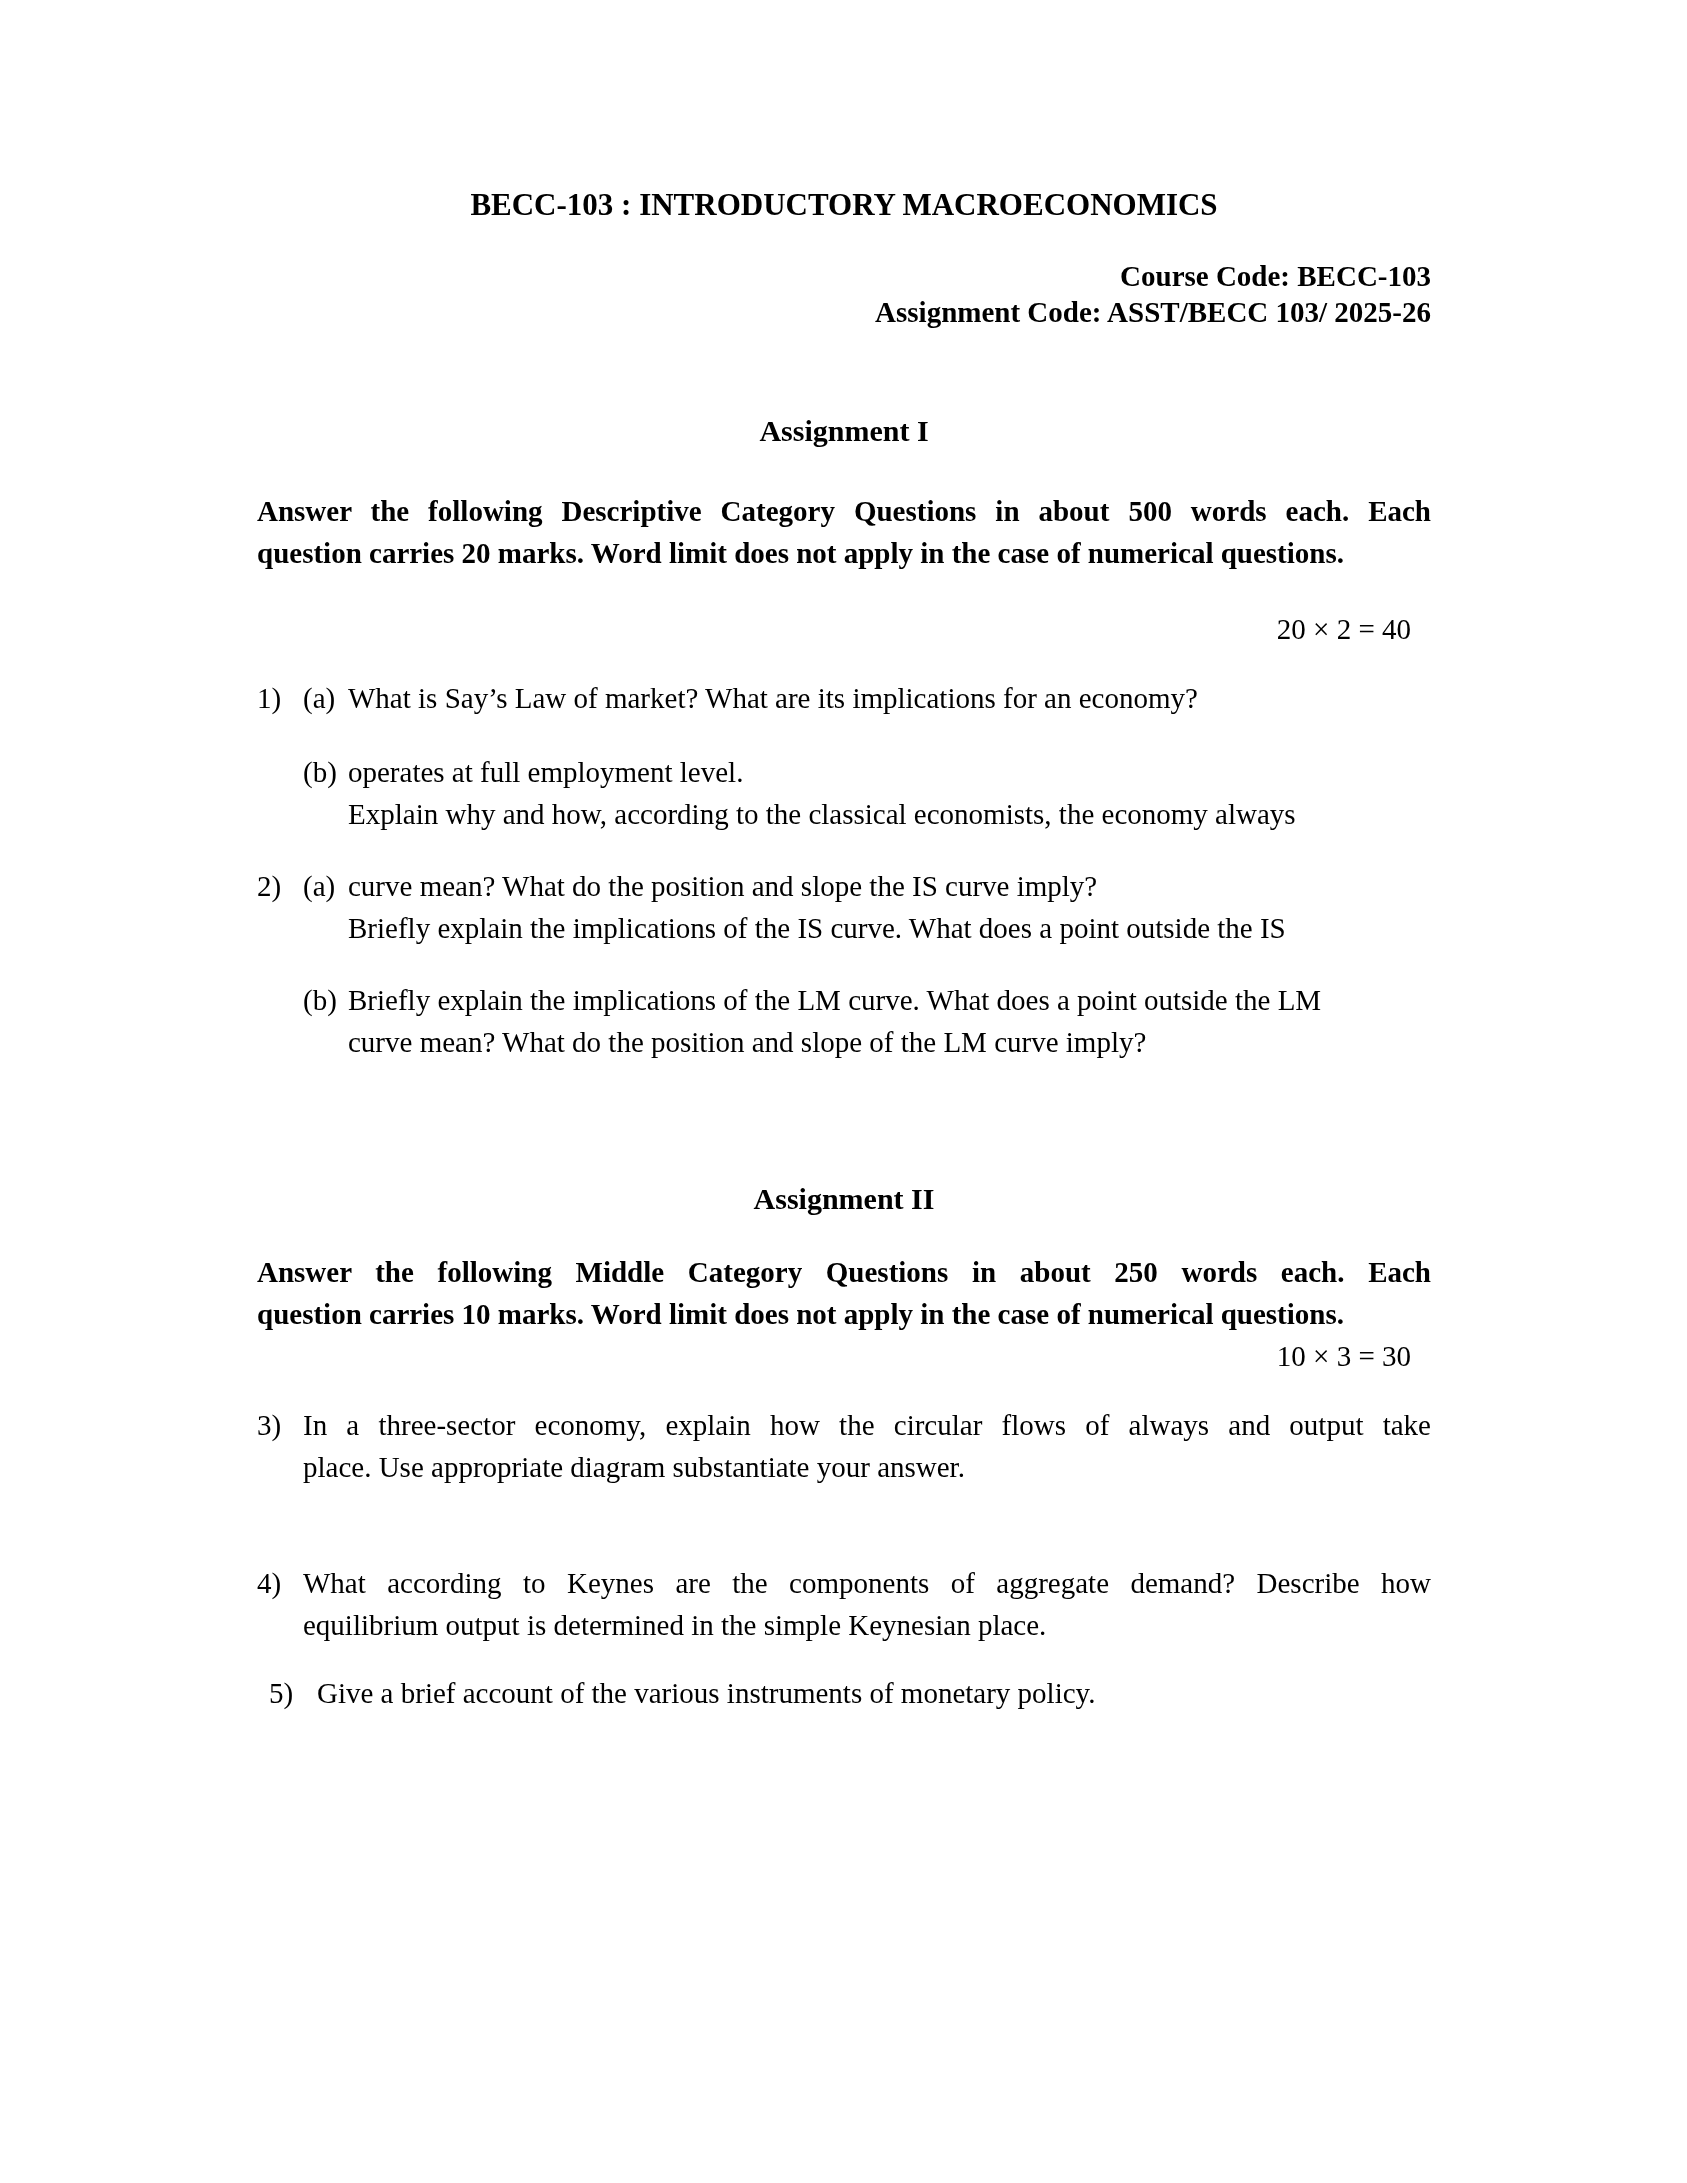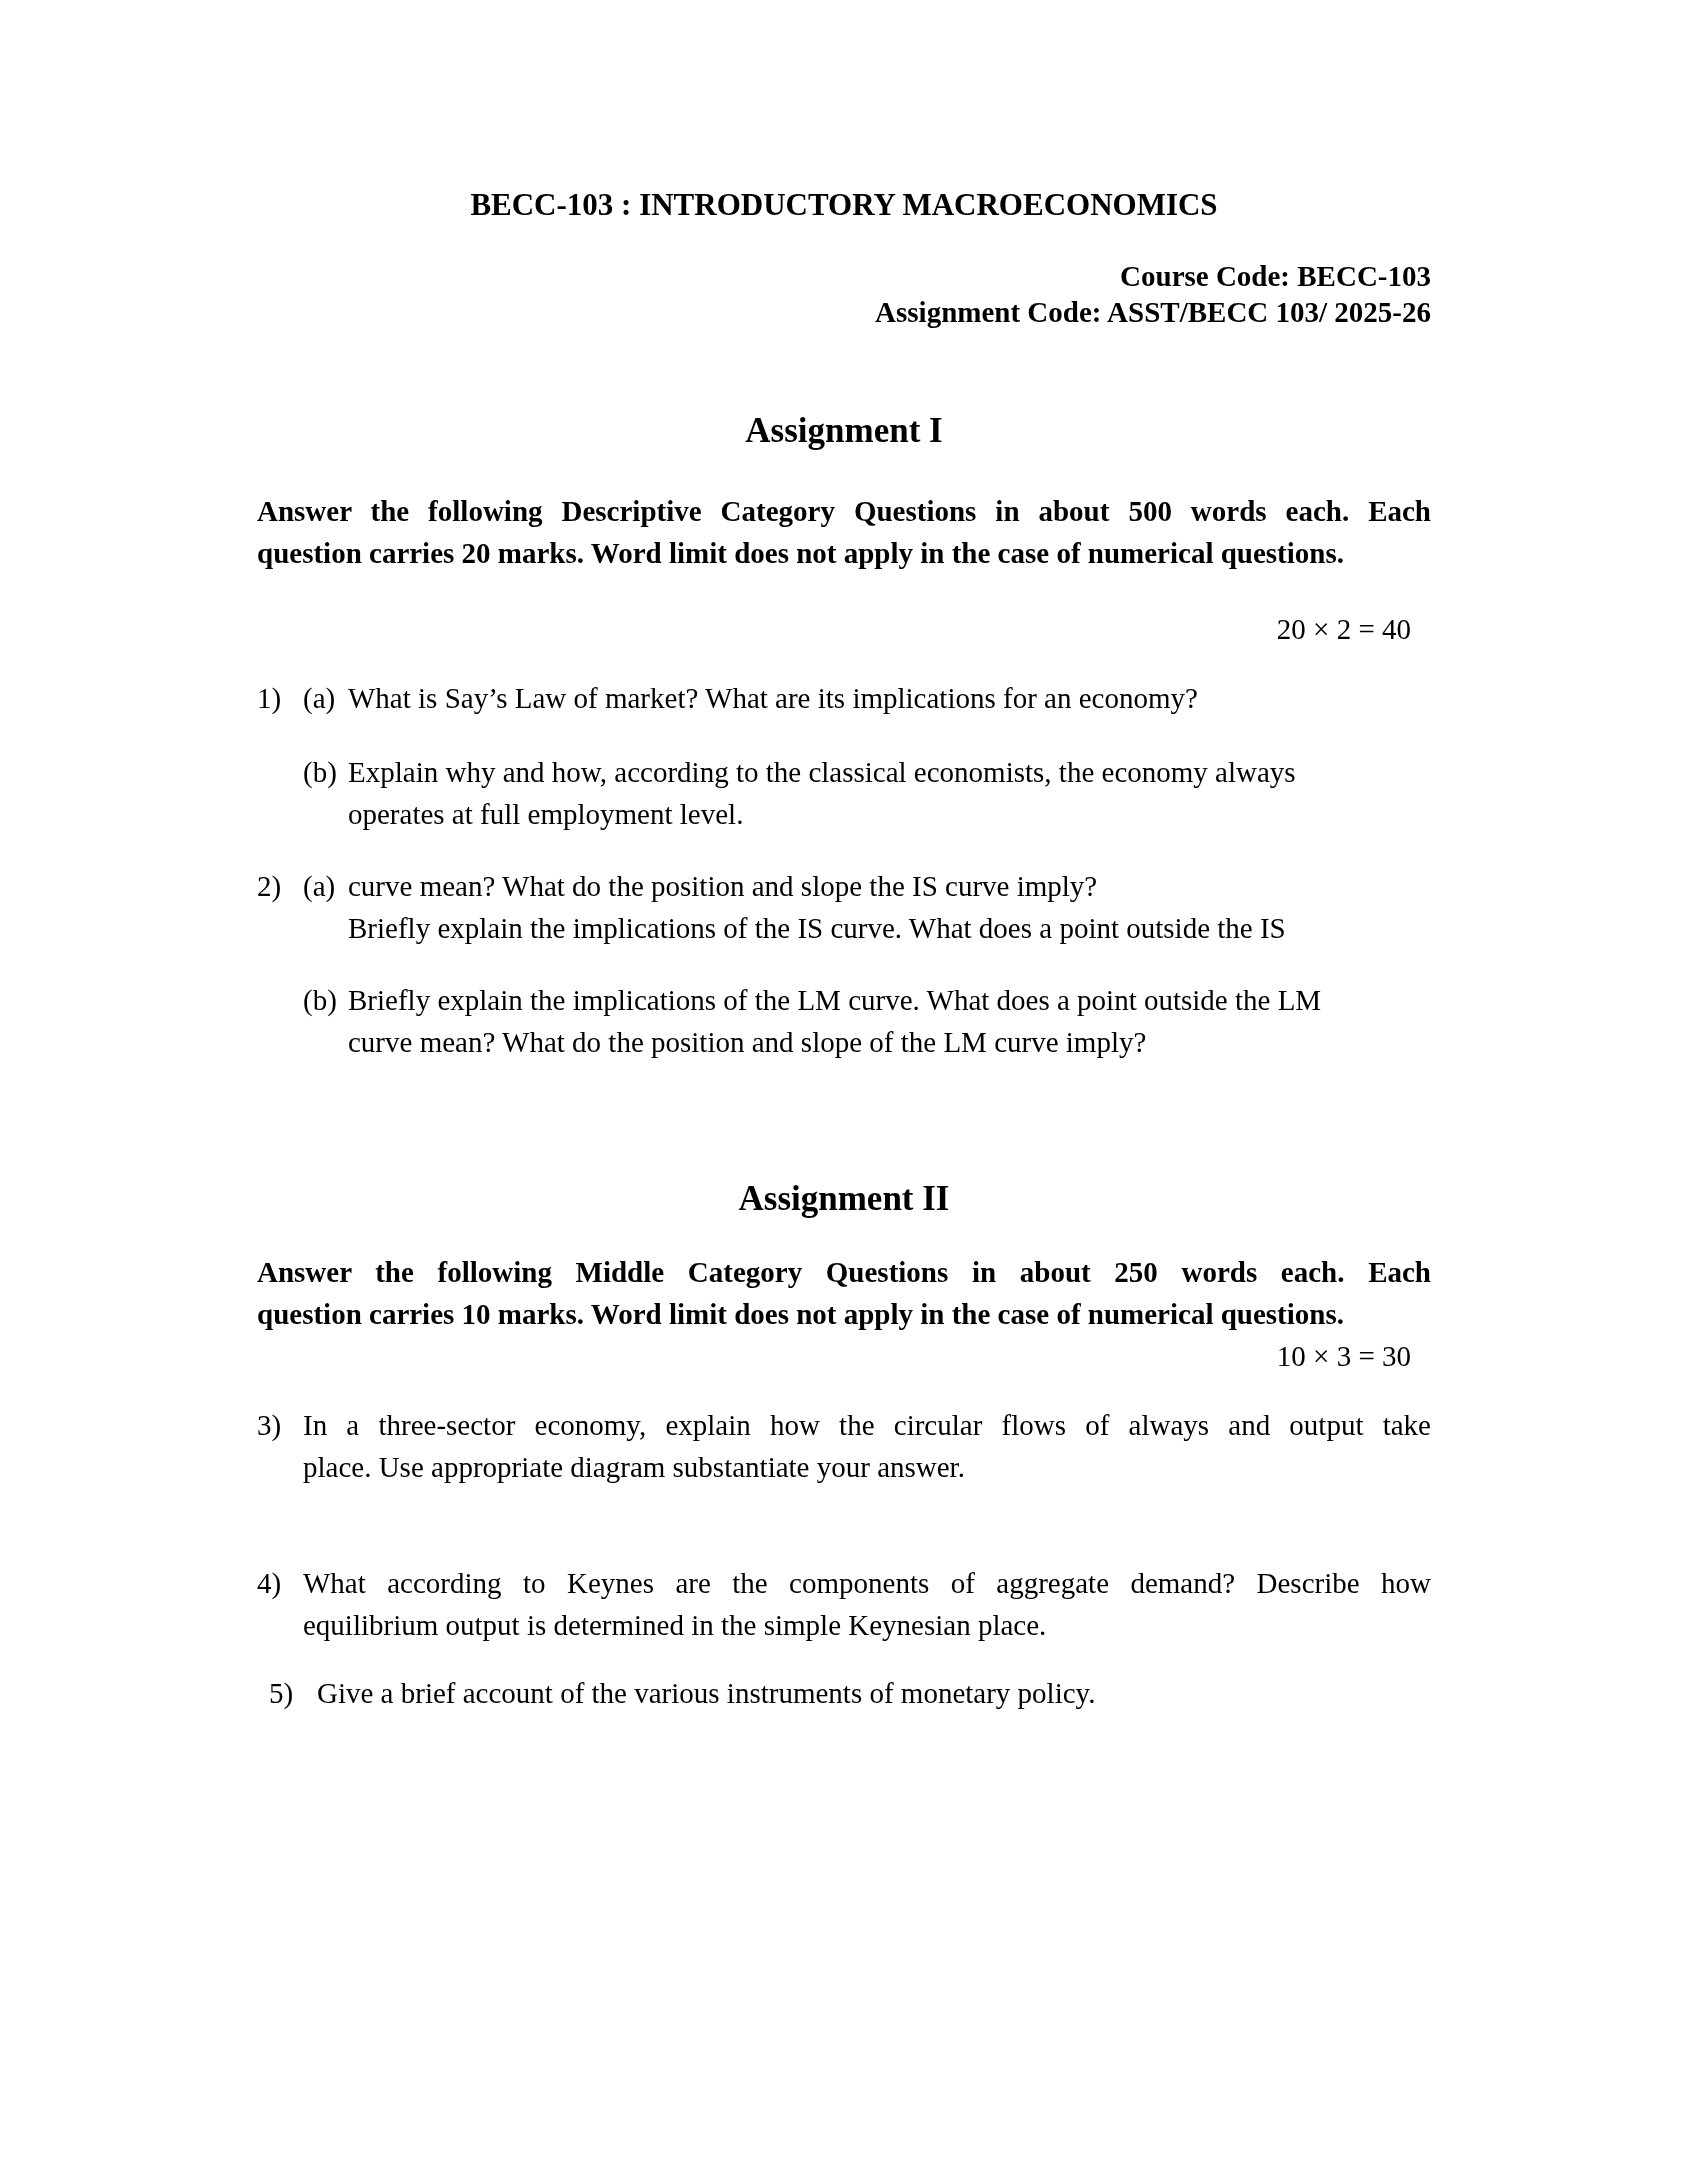--- a/index.html
+++ b/index.html
@@ -34,21 +34,21 @@
   .header-block {
     margin-top: 32px;
     text-align: right;
     font-weight: bold;
     line-height: 36px;
     font-size: 29px;
   }
   .section-heading {
     text-align: center;
     font-weight: bold;
-    font-size: 35px;
+    font-size: 30px;
     line-height: 42px;
   }
   .heading-a1 { margin-top: 80px; }
   .heading-a2 { margin-top: 115px; }
   .intro {
     font-weight: bold;
   }
   .intro-a1 { margin-top: 38px; }
   .intro-a2 { margin-top: 31px; }
   .marks-line {
@@ -111,22 +111,22 @@
     <div class="qsub">(a)</div>
     <div class="qtext">
       <div class="line">What is Say’s Law of market? What are its implications for an economy?</div>
     </div>
   </div>
 
   <div class="q mt-q1b">
     <div class="qnum"></div>
     <div class="qsub">(b)</div>
     <div class="qtext">
+      <div class="line">operates at full employment level.</div>
       <div class="line">Explain why and how, according to the classical economists, the economy always</div>
-      <div class="line">operates at full employment level.</div>
     </div>
   </div>
 
   <div class="q mt-q2">
     <div class="qnum">2)</div>
     <div class="qsub">(a)</div>
     <div class="qtext">
       <div class="line">curve mean? What do the position and slope the IS curve imply?</div>
       <div class="line">Briefly explain the implications of the IS curve. What does a point outside the IS</div>
     </div>

